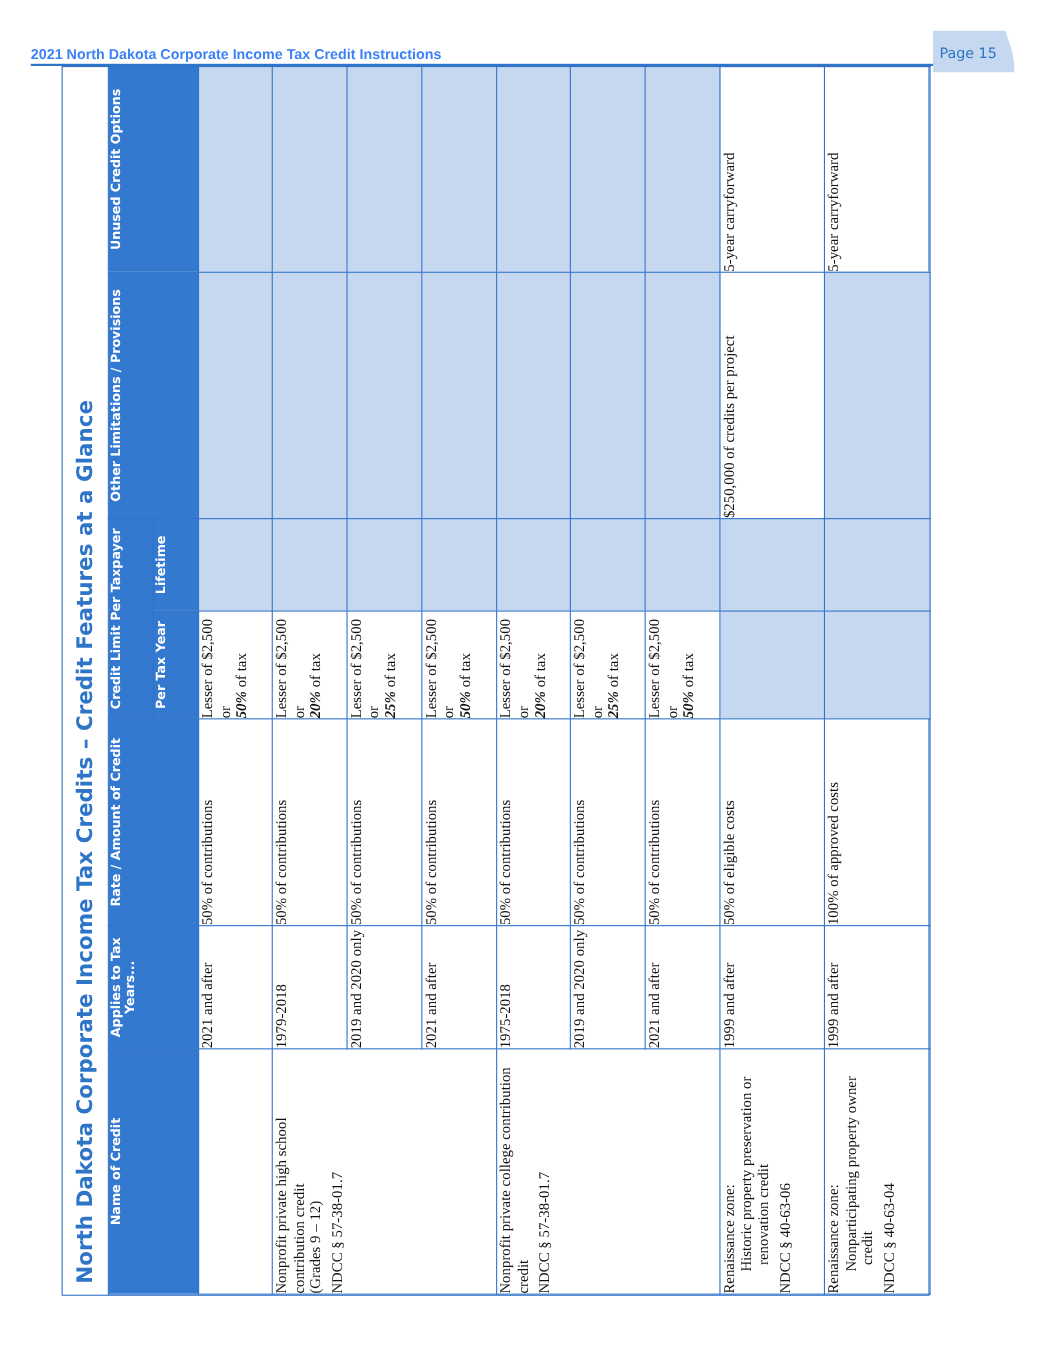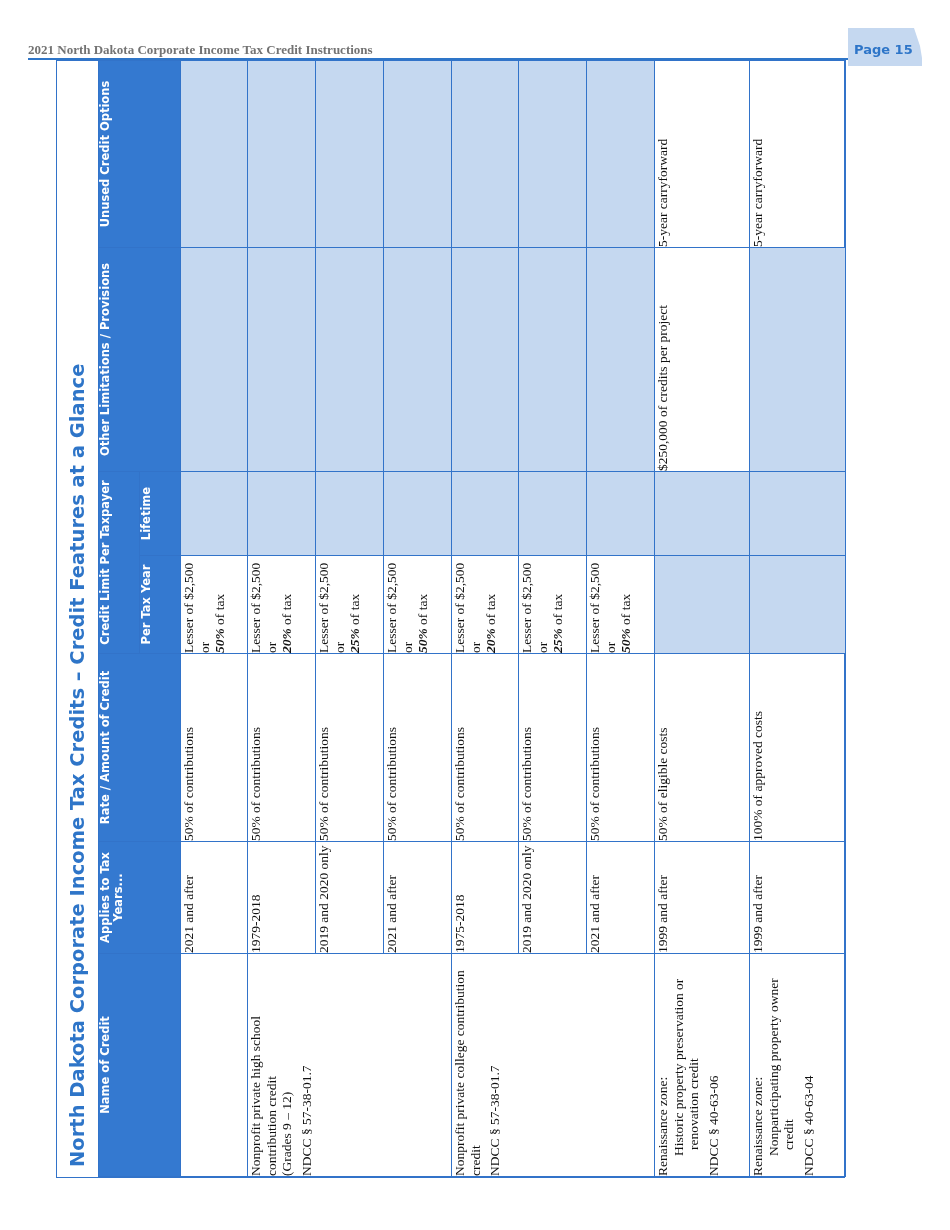--- a/index.html
+++ b/index.html
@@ -1,23 +1,23 @@
 <!DOCTYPE html>
 <html><head>
 <meta charset="utf-8">
 <style>
   html, body { margin:0; padding:0; background:#ffffff; }
   body { width:950px; height:1230px; position:relative; overflow:hidden; font-family:"DejaVu Sans", sans-serif; }
 
   .doc-header { position:absolute; left:28px; top:40px; width:890px; height:20px; }
-  .doc-title { position:absolute; left:0; top:2px; font-family:Liberation Serif, serif; font-weight:bold; font-size:13px; color:#737373; letter-spacing:0; }
+  .doc-title { position:absolute; left:0; top:2px; font-family:Liberation Sans, sans-serif; font-weight:bold; font-size:13px; color:#3b82f6; letter-spacing:0; }
   .doc-rule { position:absolute; left:0; top:18px; width:890px; height:2px; background:#2E75C8; }
   .page-badge { position:absolute; left:848px; top:26px; width:78px; height:40px; }
   .page-badge svg { position:absolute; left:0; top:0; }
-  .page-num { position:absolute; left:6px; top:16px; font-weight:bold; font-size:13px; color:#2E75C8; }
+  .page-num { position:absolute; left:6px; top:16px; font-weight:normal; font-size:13px; color:#2E75C8; }
 
   
   .frame {
     position:absolute;
     left:56px; top:60px;
     width:789px; height:1118px;
   }
   .land {
     position:absolute;
     width:1118px; height:789px;

